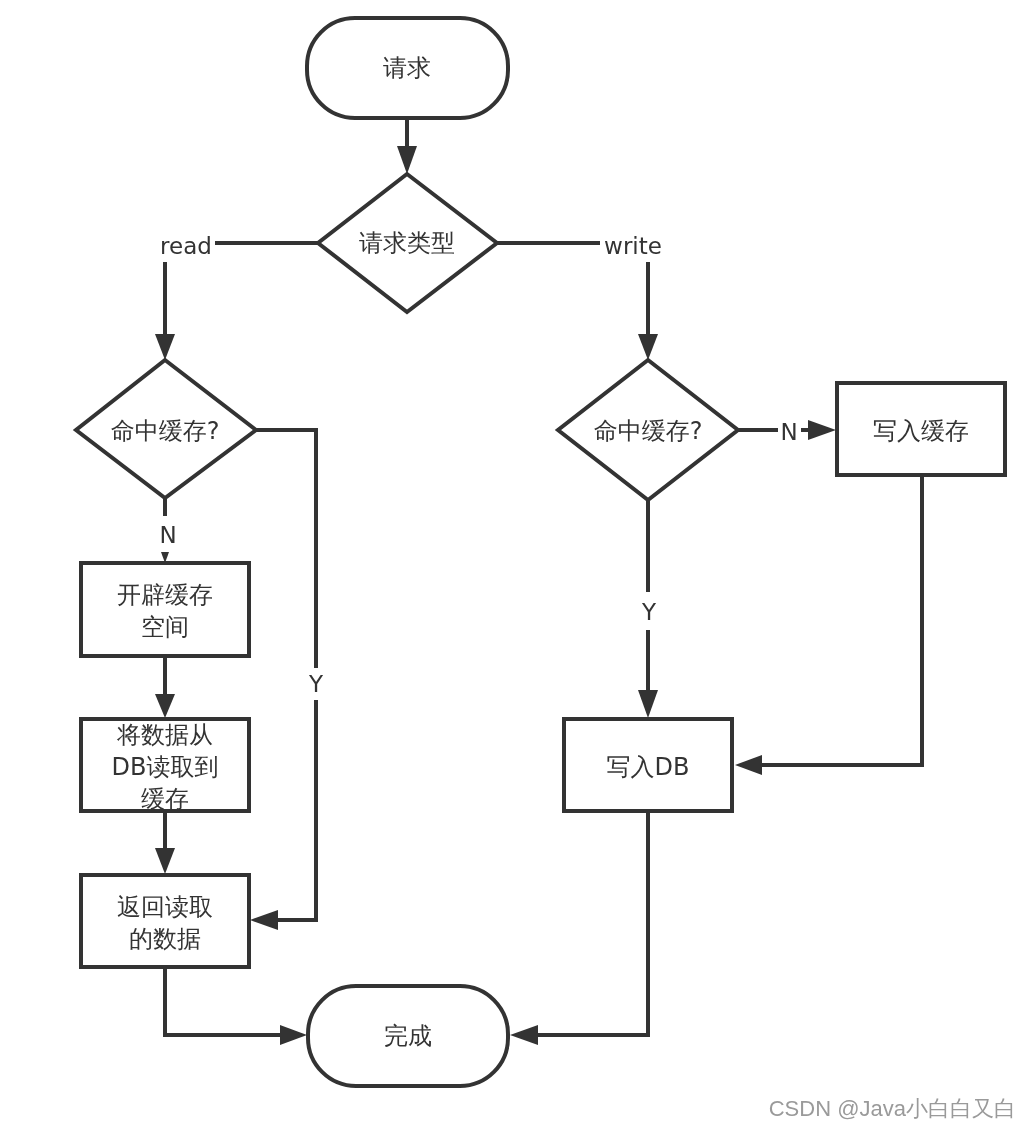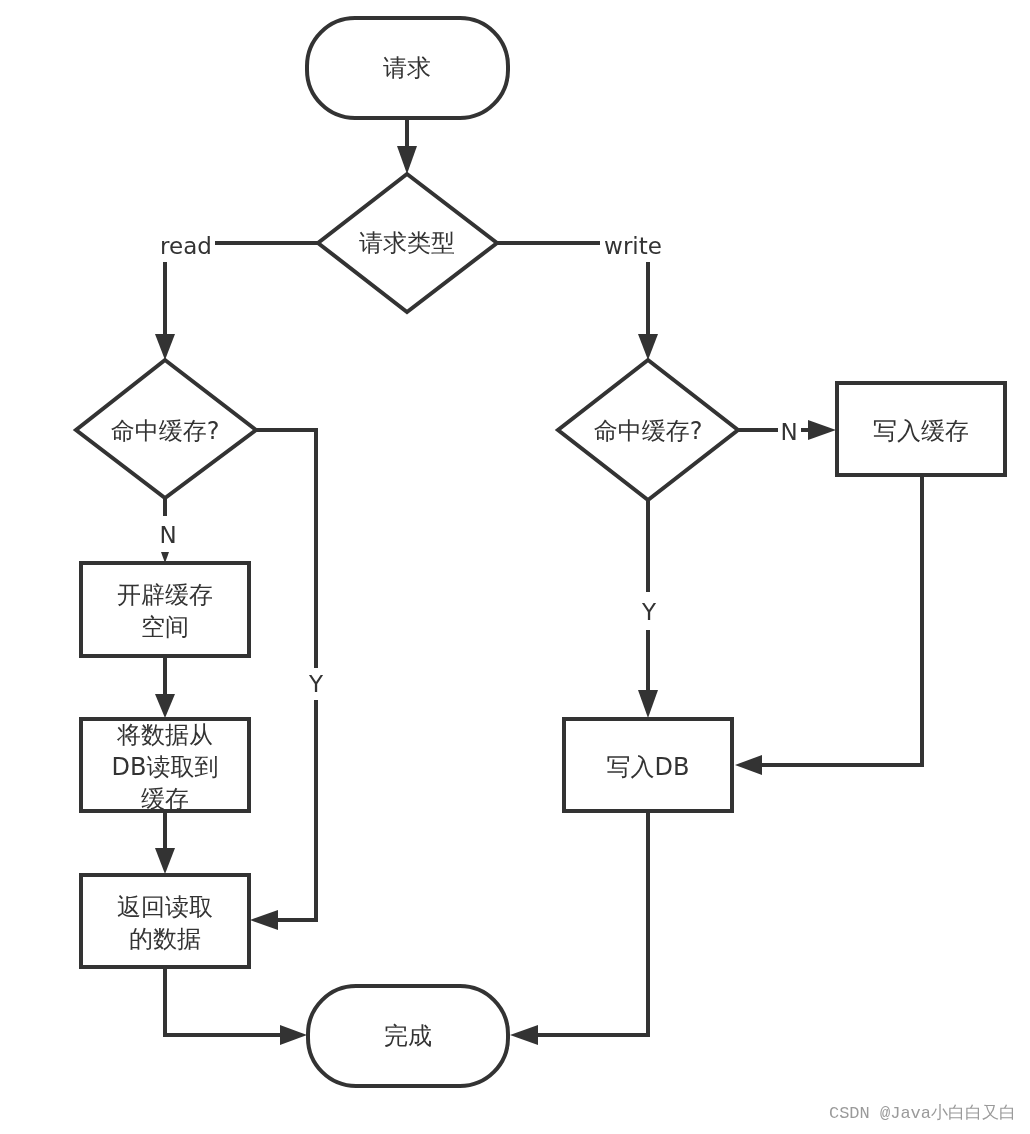--- a/index.html
+++ b/index.html
@@ -3,21 +3,21 @@
   <meta charset="utf-8">
   <style>
     html, body { margin: 0; padding: 0; background: #ffffff; }
     body { width: 1030px; height: 1134px; position: relative; overflow: hidden; }
     svg#diagram { position: absolute; left: 0; top: 0; }
     .shape { fill: #ffffff; stroke: #333333; stroke-width: 4; }
     .edge { fill: none; stroke: #333333; stroke-width: 4; stroke-linejoin: miter; }
     .arrow { fill: #333333; stroke: none; }
     .node-text { font-family: "DejaVu Sans", sans-serif; font-size: 24px; fill: #333333; text-anchor: middle; dominant-baseline: central; }
     .edge-label { font-family: "DejaVu Sans", sans-serif; font-size: 23px; fill: #333333; text-anchor: middle; dominant-baseline: central; }
-    .watermark { position: absolute; right: 14px; bottom: 10px; font-family: Liberation Mono, monospace; font-size: 17px; color: #9a9a9a; }
+    .watermark { position: absolute; right: 14px; bottom: 10px; font-family: Liberation Sans, sans-serif; font-size: 22px; color: #9a9a9a; }
   </style>
 </head>
 <body>
 
 <svg id="diagram" width="1030" height="1134" viewBox="0 0 1030 1134" xmlns="http://www.w3.org/2000/svg">
 
   <g>
     <path class="edge" d="M407 118 L407 150"></path>
     <polygon class="arrow" points="397,146 417,146 407,174"></polygon>
   </g>

